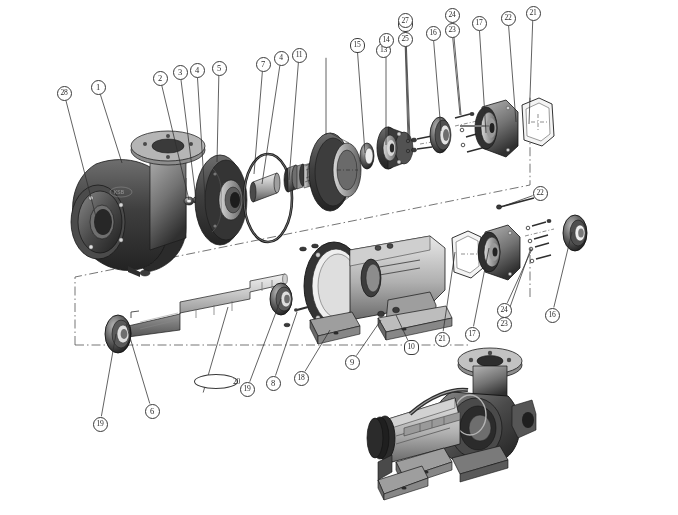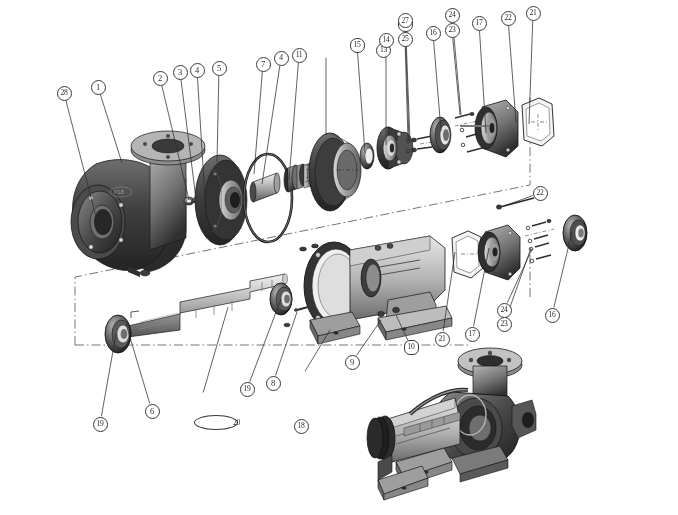--- a/index.html
+++ b/index.html
@@ -436,21 +436,21 @@
       <div class="callout two" style="left: 500.5px; top: 10.5px;">22</div>
       <div class="callout two" style="left: 525.5px; top: 5.5px;">21</div>
       <div class="callout two" style="left: 532.5px; top: 185.5px;">22</div>
       <div class="callout two" style="left: 544.5px; top: 307.5px;">16</div>
       <div class="callout two" style="left: 496.5px; top: 316.5px;">23</div>
       <div class="callout two" style="left: 496.5px; top: 302.5px;">24</div>
       <div class="callout two" style="left: 464.5px; top: 326.5px;">17</div>
       <div class="callout two" style="left: 434.5px; top: 331.5px;">21</div>
       <div class="callout two" style="left: 403.5px; top: 339.5px; border-radius: 6px;">10</div>
       <div class="callout" style="left: 344.5px; top: 354.5px;">9</div>
-      <div class="callout two" style="left: 293.5px; top: 370.5px; margin-top: 48px;">18</div>
+      <div class="callout two" style="left: 293.5px; top: 370.5px;">18</div>
       <div class="callout" style="left: 265.5px; top: 375.5px;">8</div>
       <div class="callout two" style="left: 239.5px; top: 381.5px;">19</div>
-      <div class="callout two" style="left: 193.5px; top: 415px; padding-left: 42px;">20</div>
+      <div class="callout two" style="left: 193.5px; top: 374px; padding-left: 42px;">20</div>
       <div class="callout" style="left: 144.5px; top: 403.5px;">6</div>
       <div class="callout two" style="left: 92.5px; top: 416.5px;">19</div>
     </div>
 
 </div>
 
 </body></html>

